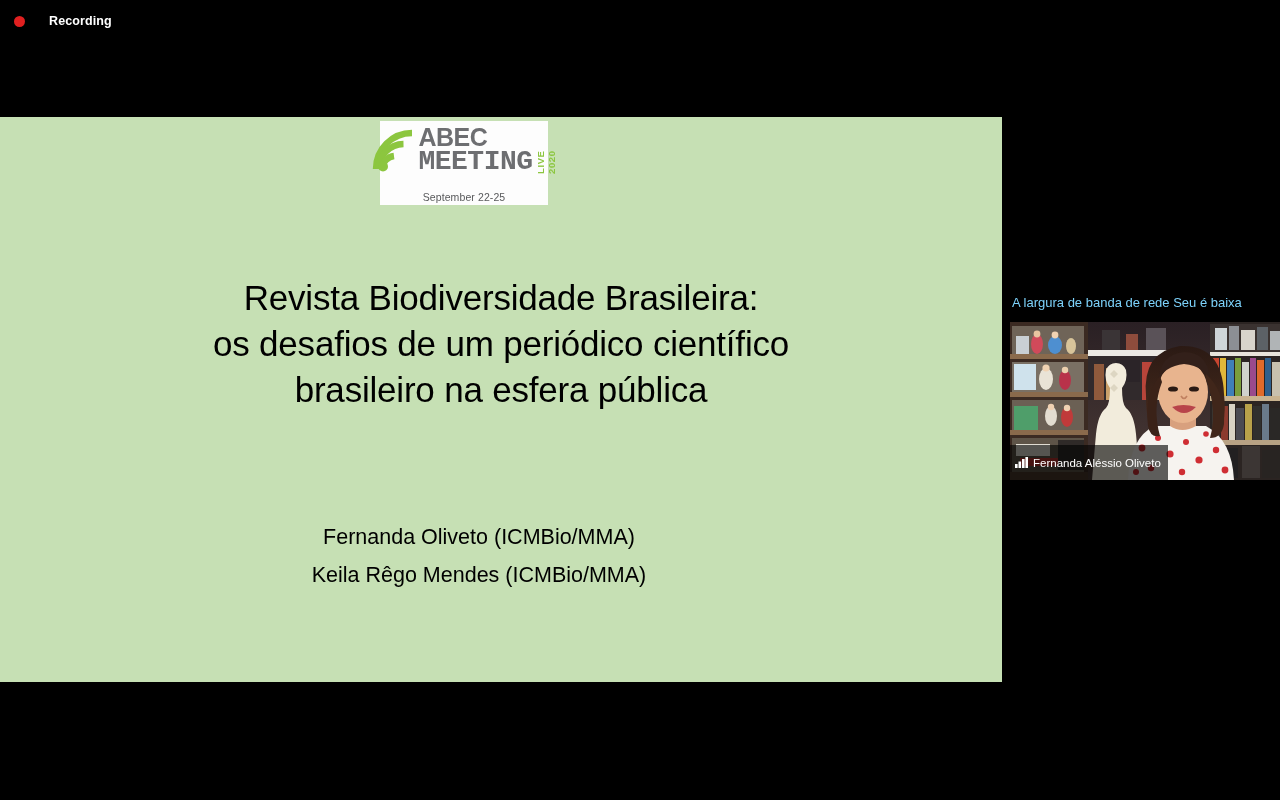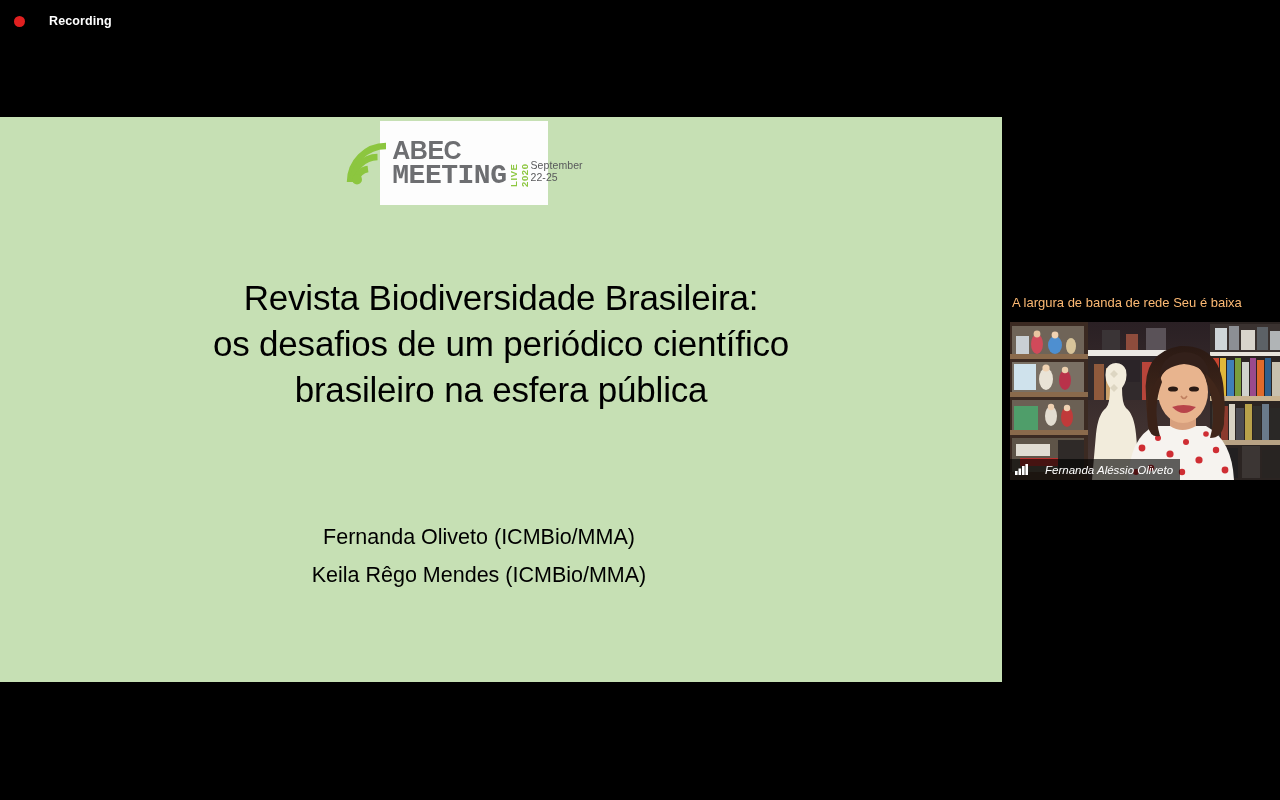--- a/index.html
+++ b/index.html
@@ -54,21 +54,21 @@
   
   #logo-box {
     position: absolute;
     left: 380px;
     top: 4px;
     width: 168px;
     height: 84px;
     background: #fdfdfd;
     box-sizing: border-box;
     display: flex;
-    flex-direction: row;
+    flex-direction: column;
     align-items: center;
     justify-content: center;
   }
   #logo-main {
     display: flex;
     align-items: center;
     height: 50px;
     margin-top: 2px;
   }
   #logo-arc-icon {
@@ -143,21 +143,21 @@
     left: 1002px;
     top: 117px;
     width: 278px;
     height: 565px;
   }
   #bandwidth-warning {
     position: absolute;
     left: 10px;
     top: 178px;
     width: 268px;
-    color: #fdba74;
+    color: #7dd3fc;
     font-size: 13px;
     white-space: nowrap;
     overflow: hidden;
   }
   #video-tile {
     position: absolute;
     left: 8px;
     top: 205px;
     width: 272px;
     height: 158px;
@@ -168,27 +168,26 @@
     position: absolute;
     inset: 0;
     width: 100%;
     height: 100%;
     display: block;
   }
   #video-name-plate {
     position: absolute;
     left: 0;
     bottom: 0;
-    height: 21px;
-    display: flex;
-    align-items: center;
-    gap: 17px;
+    height: 35px;
+    display: flex;
+    align-items: center;
+    gap: 5px;
     padding: 0 7px 0 5px;
     background: rgba(0,0,0,0.62);
-    font-style: italic;
   }
   #signal-bars-icon {
     width: 13px;
     height: 11px;
     display: block;
     flex: 0 0 auto;
   }
   #video-name-label {
     color: #ffffff;
     font-size: 11.5px;

